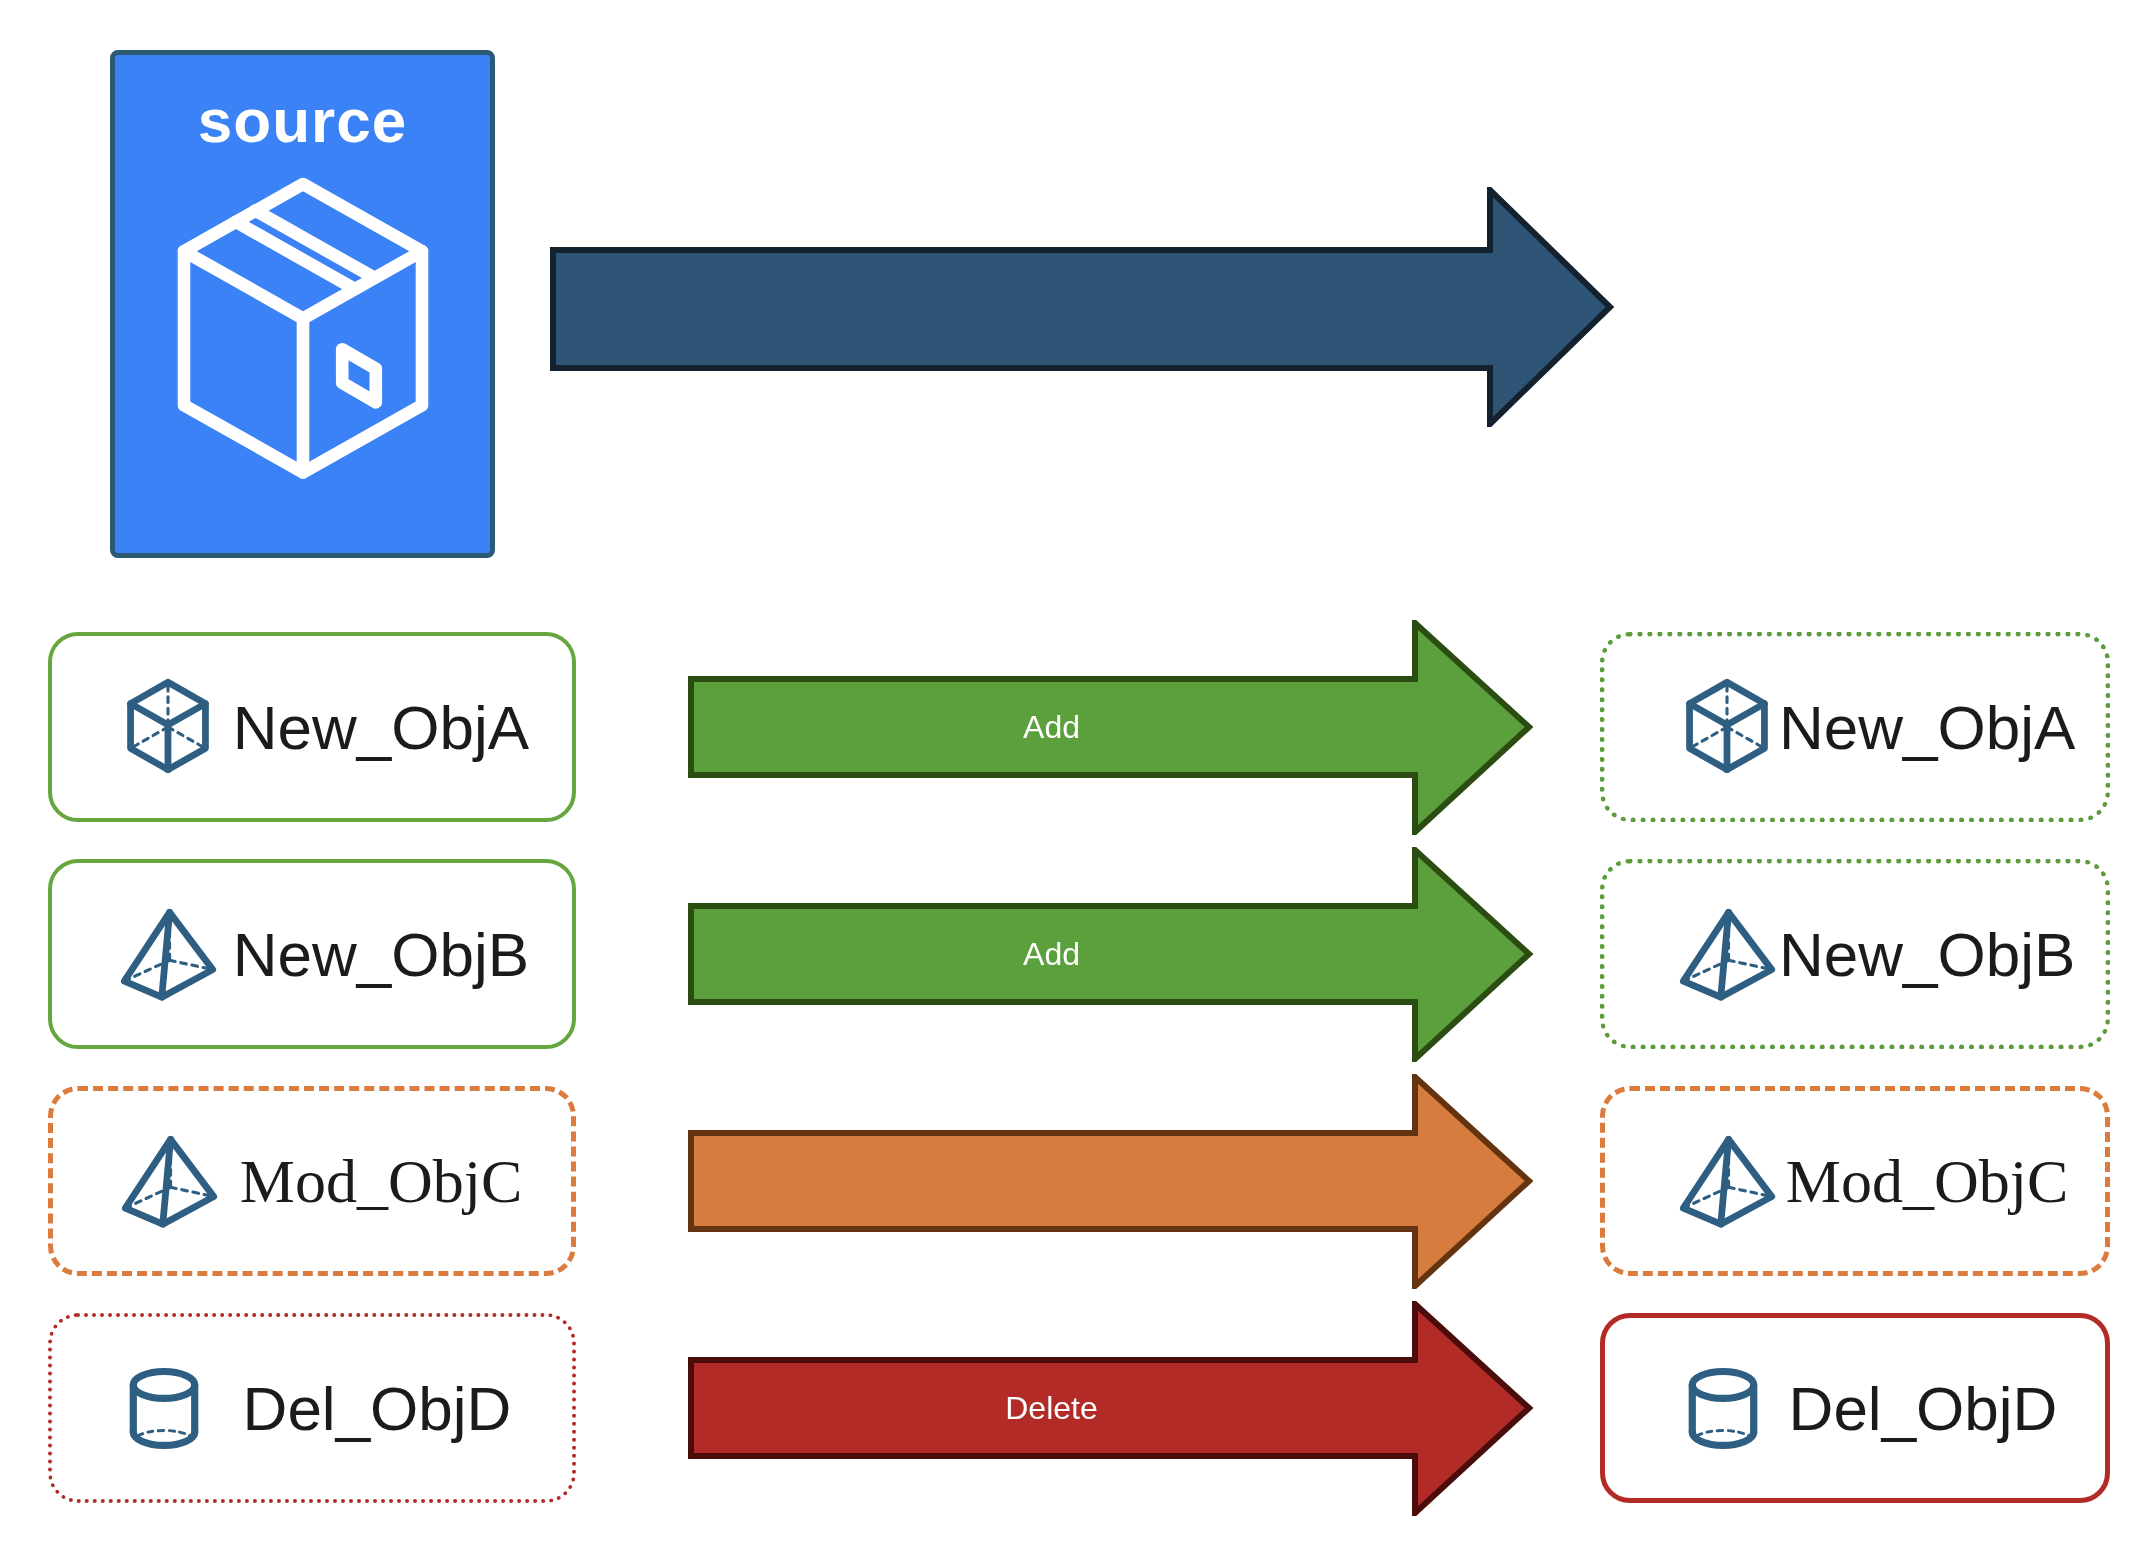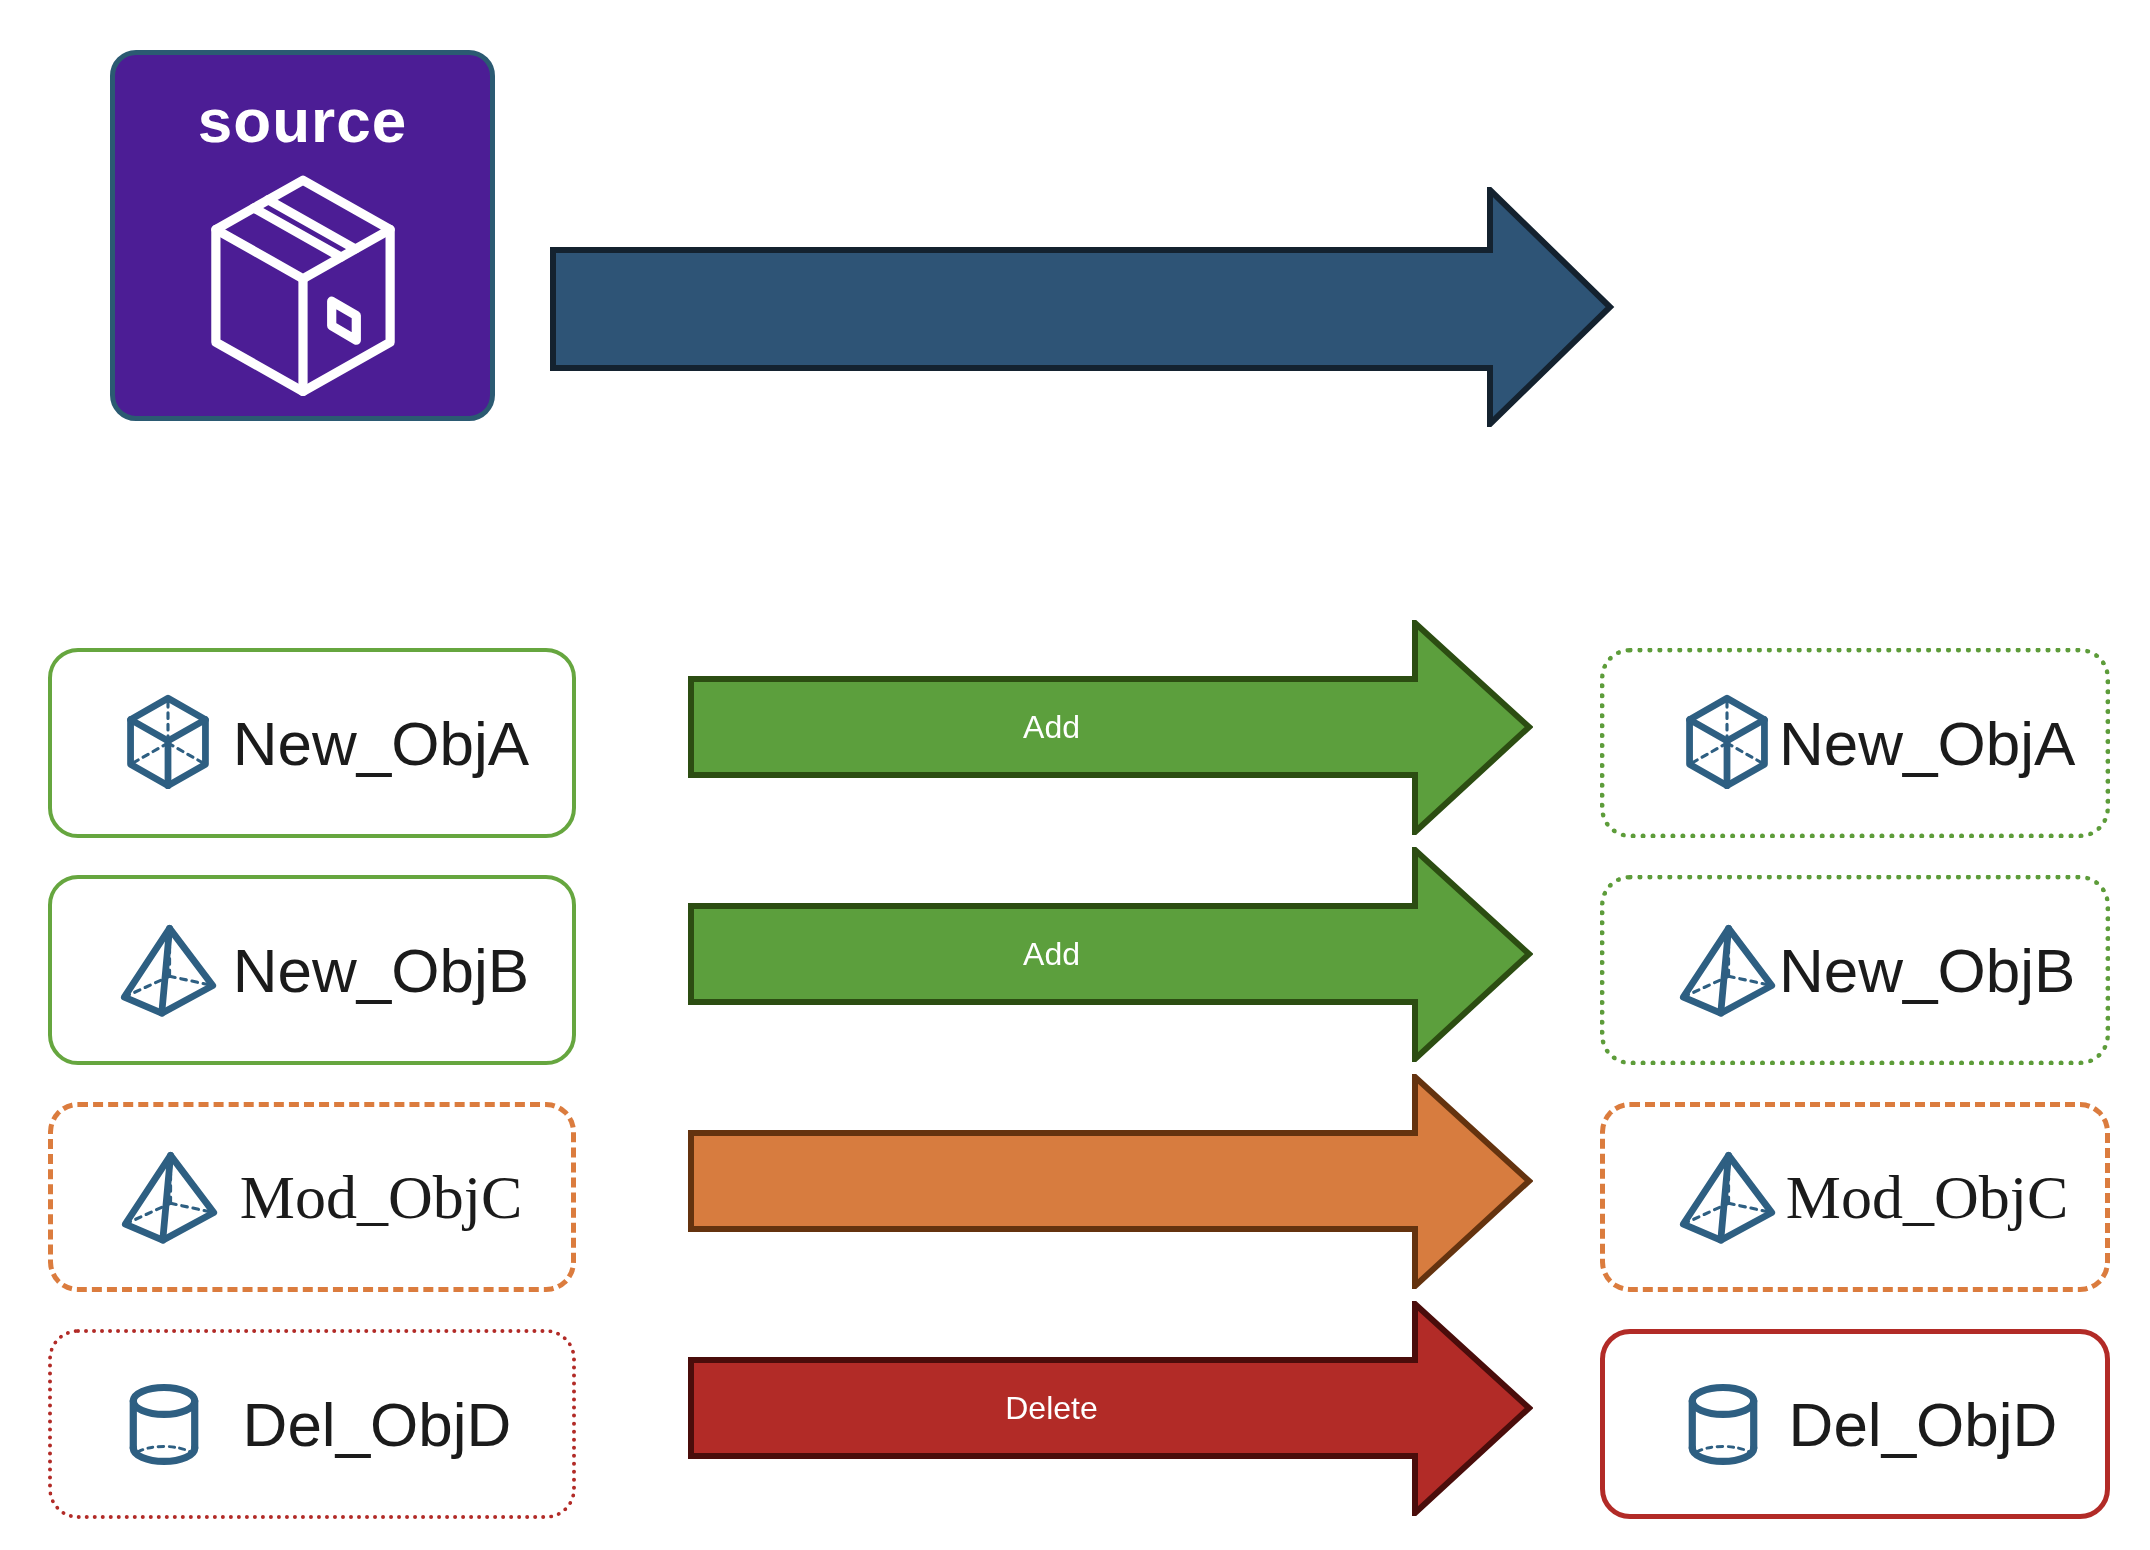--- a/index.html
+++ b/index.html
@@ -2,22 +2,22 @@
 <html><head>
 <meta charset="utf-8">
 <style>
   html,body{margin:0;padding:0;background:#fff;}
   .canvas{
     position:relative;width:2150px;height:1550px;background:#fff;overflow:hidden;
     font-family:"Liberation Sans","DejaVu Sans",sans-serif;
   }
   
   .node{
-    position:absolute;top:50px;width:385px;height:371px;
-    background:#4c1d95;border:5px solid #2B5A72;border-radius:26px;
+    position:absolute;top:50px;width:385px;height:508px;
+    background:#3b82f6;border:5px solid #2B5A72;border-radius:8px;
     box-sizing:border-box;display:flex;flex-direction:column;align-items:center;
   }
   .node.source{left:110px;}
   .node.target{left:1660px;}
   .node-title{
     margin-top:30px;color:#ffffff;font-size:62px;font-weight:bold;letter-spacing:1px;
   }
   .node-icon{margin-top:14px;}
   
   .arrow-svg{position:absolute;}
@@ -26,21 +26,21 @@
     color:#ffffff;font-size:32px;pointer-events:none;
   }
   .compare-poly{fill:#2E5476;stroke:#14222F;stroke-width:6;stroke-linejoin:miter;}
   .add-poly{fill:#5C9F3D;stroke:#2C4D12;stroke-width:6;}
   .update-poly{fill:#D77C3F;stroke:#64330F;stroke-width:6;}
   .delete-poly{fill:#B22B27;stroke:#4A0D0B;stroke-width:6;}
   .compare-label{font-size:46px;}
   
   .obj-box{
     position:absolute;height:190px;background:#fff;box-sizing:border-box;
-    display:flex;align-items:center;border-radius:30px;margin-top:16px;
+    display:flex;align-items:center;border-radius:30px;
   }
   .obj-box.left{left:48px;width:528px;padding:0 30px 0 64px;}
   .obj-box.right{left:1600px;width:510px;padding:0 30px 0 70px;}
   .obj-box .obj-label{
     flex:1;text-align:center;font-size:62px;color:#1B1B1B;white-space:nowrap;
   }
   .obj-box .obj-icon{flex:none;}
   .b-green-solid {border:4px solid #66A63F;}
   .b-green-dotted{border:5px dotted #5D9C3A;}
   .b-orange-dash {border:5px dashed #DB7C3E;font-family:Liberation Serif, serif;}

